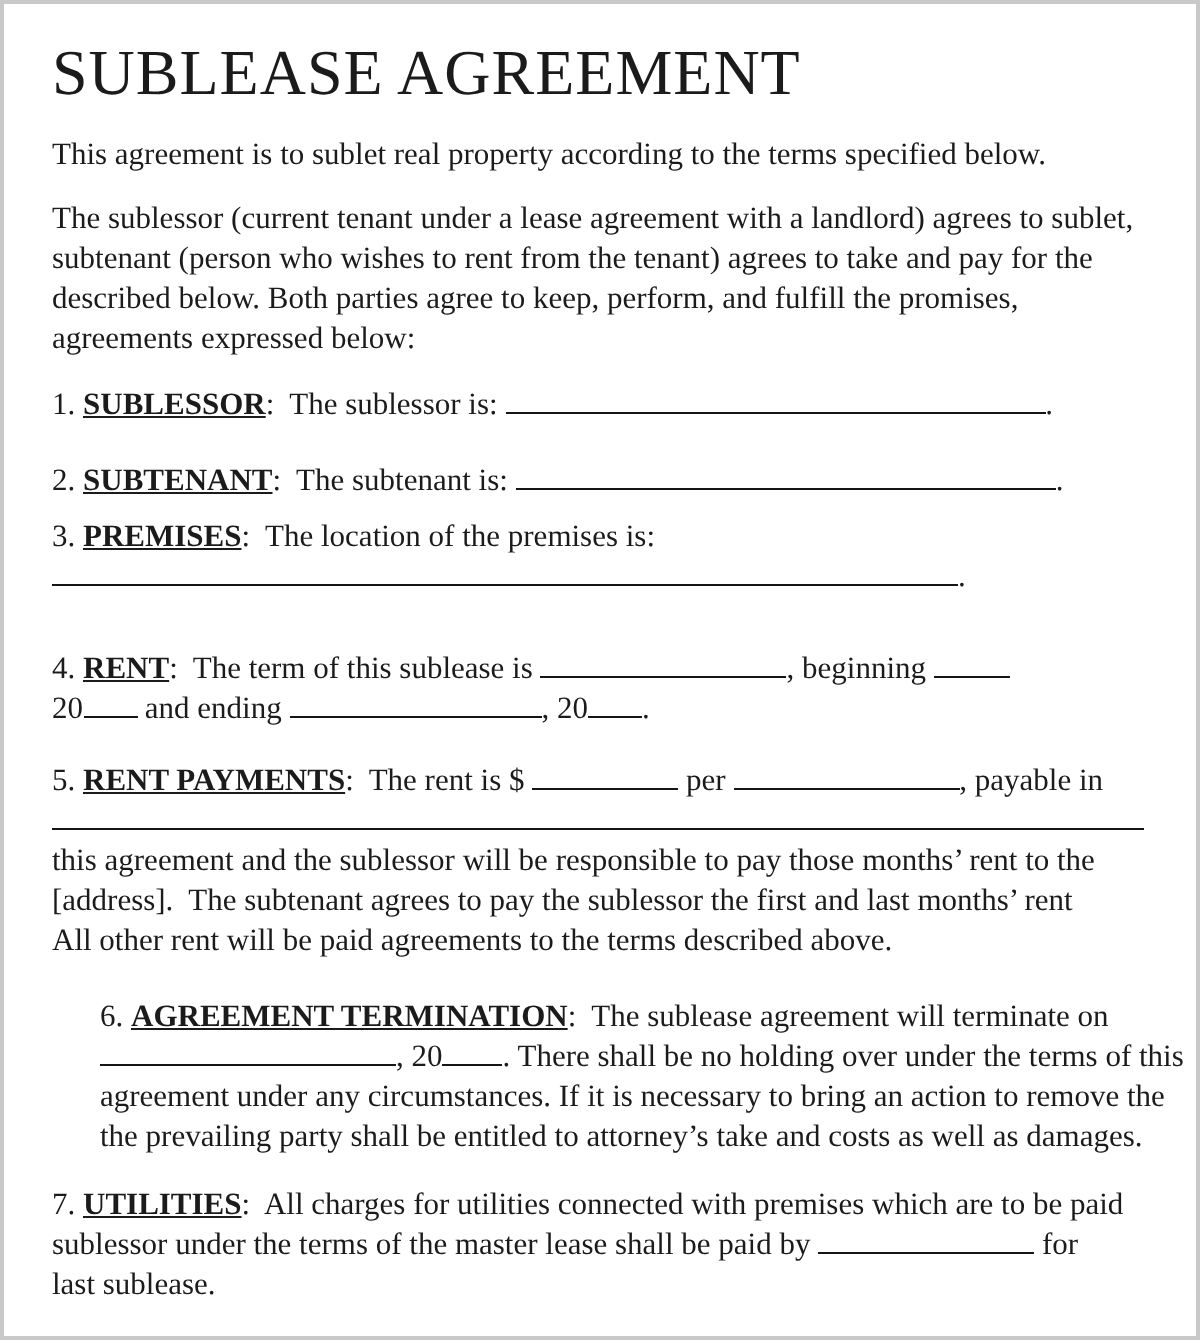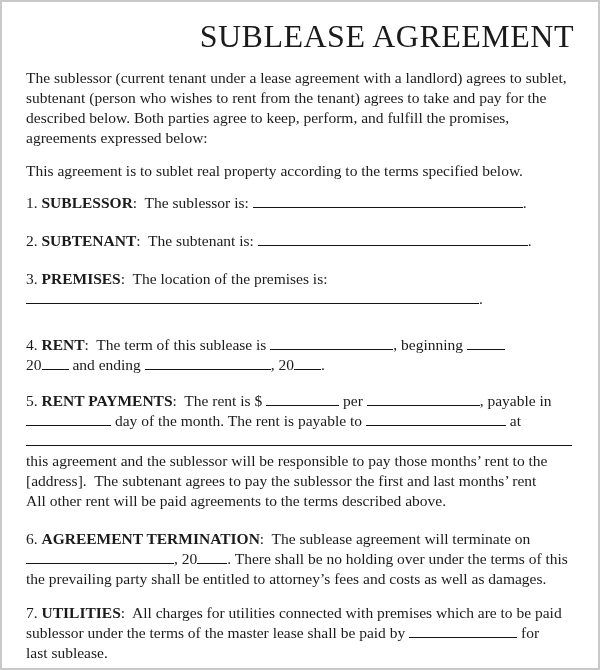--- a/index.html
+++ b/index.html
@@ -13,92 +13,92 @@
     padding: 8px 24px 0 24px;
     overflow: hidden;
     font-family: "Liberation Serif", "DejaVu Serif", serif;
     font-size: 15.5px;
     color: #1b1b1b;
   }
   .doc-title {
     font-family: "Liberation Serif", "DejaVu Serif", serif;
     font-size: 32px;
     font-weight: 400;
-    text-align: right;
+    text-align: left;
     letter-spacing: 0.5px;
     line-height: 44px;
     margin: 4px 0 10px 0;
   }
   .para { margin: 0 0 16px 0; }
   .line {
     display: block;
     white-space: nowrap;
     line-height: 20px;
     height: 20px;
     overflow: visible;
   }
   .blank {
     display: inline-block;
     border-bottom: 1.5px solid #151515;
     height: 13px;
     vertical-align: baseline;
   }
-  b { font-weight: 700; }
+  b { font-weight: 700; text-decoration: underline; }
   
   .b-intro { margin-bottom: 12px; }
   .b-preamble { margin-bottom: 13px; }
   .b-section-1-sublessor { margin-bottom: 18px; }
-  .b-section-2-subtenant { margin-bottom: 18px; }
+  .b-section-2-subtenant { margin-bottom: 8px; }
   .b-section-3-premises { margin-bottom: 26px; }
   .b-section-4-term { margin-bottom: 16px; }
   .b-section-5-rent-payments { margin-bottom: 18px; }
-  .b-section-6-agreement-termination { margin-bottom: 14px; }
+  .b-section-6-agreement-termination { margin-bottom: 14px; margin-left: 24px; }
   .b-section-7-utilities { margin-bottom: 16px; }
 </style>
 </head>
 <body>
 
 <div class="page">
   <h1 class="doc-title">SUBLEASE AGREEMENT</h1>
   <div>
+      <div class="para b-intro">
+        <span class="line">This agreement is to sublet real property according to the terms specified below.</span>
+      </div>
       <div class="para b-preamble">
         <span class="line">The sublessor (current tenant under a lease agreement with a landlord) agrees to sublet,</span>
         <span class="line">subtenant (person who wishes to rent from the tenant) agrees to take and pay for the</span>
         <span class="line">described below. Both parties agree to keep, perform, and fulfill the promises,</span>
         <span class="line">agreements expressed below:</span>
-      </div>
-      <div class="para b-intro">
-        <span class="line">This agreement is to sublet real property according to the terms specified below.</span>
       </div>
       <div class="para b-section-1-sublessor">
         <span class="line">1. <b>SUBLESSOR</b>:&nbsp; The sublessor is: <span class="blank" style="width: 270px;"></span>.</span>
       </div>
       <div class="para b-section-2-subtenant">
         <span class="line">2. <b>SUBTENANT</b>:&nbsp; The subtenant is: <span class="blank" style="width: 270px;"></span>.</span>
       </div>
       <div class="para b-section-3-premises">
         <span class="line">3. <b>PREMISES</b>:&nbsp; The location of the premises is:</span>
         <span class="line"><span class="blank" style="width: 453px;"></span>.</span>
       </div>
       <div class="para b-section-4-term">
         <span class="line">4. <b>RENT</b>:&nbsp; The term of this sublease is <span class="blank" style="width: 123px;"></span>, beginning <span class="blank" style="width: 38px;"></span></span>
         <span class="line">20<span class="blank" style="width: 27px;"></span> and ending <span class="blank" style="width: 126px;"></span>, 20<span class="blank" style="width: 27px;"></span>.</span>
       </div>
       <div class="para b-section-5-rent-payments">
         <span class="line">5. <b>RENT PAYMENTS</b>:&nbsp; The rent is $ <span class="blank" style="width: 73px;"></span> per <span class="blank" style="width: 113px;"></span>, payable in</span>
-        <span class="line"><span class="blank" style="width: 85px;"></span> day of the month. The rent is payable to <span class="blank" style="width: 140px;"></span> at</span>
         <span class="line"><span class="blank" style="width: 546px;"></span></span>
         <span class="line">this agreement and the sublessor will be responsible to pay those months’ rent to the</span>
         <span class="line">[address].&nbsp; The subtenant agrees to pay the sublessor the first and last months’ rent</span>
         <span class="line">All other rent will be paid agreements to the terms described above.</span>
       </div>
       <div class="para b-section-6-agreement-termination">
         <span class="line">6. <b>AGREEMENT TERMINATION</b>:&nbsp; The sublease agreement will terminate on</span>
         <span class="line"><span class="blank" style="width: 148px;"></span>, 20<span class="blank" style="width: 30px;"></span>. There shall be no holding over under the terms of this</span>
-        <span class="line">the prevailing party shall be entitled to attorney’s fees and costs as well as damages.</span>
+        <span class="line">agreement under any circumstances. If it is necessary to bring an action to remove the</span>
+        <span class="line">the prevailing party shall be entitled to attorney’s take and costs as well as damages.</span>
       </div>
       <div class="para b-section-7-utilities">
         <span class="line">7. <b>UTILITIES</b>:&nbsp; All charges for utilities connected with premises which are to be paid</span>
         <span class="line">sublessor under the terms of the master lease shall be paid by <span class="blank" style="width: 108px;"></span> for</span>
         <span class="line">last sublease.</span>
       </div>
     </div>
 </div>
 
 </body></html>

